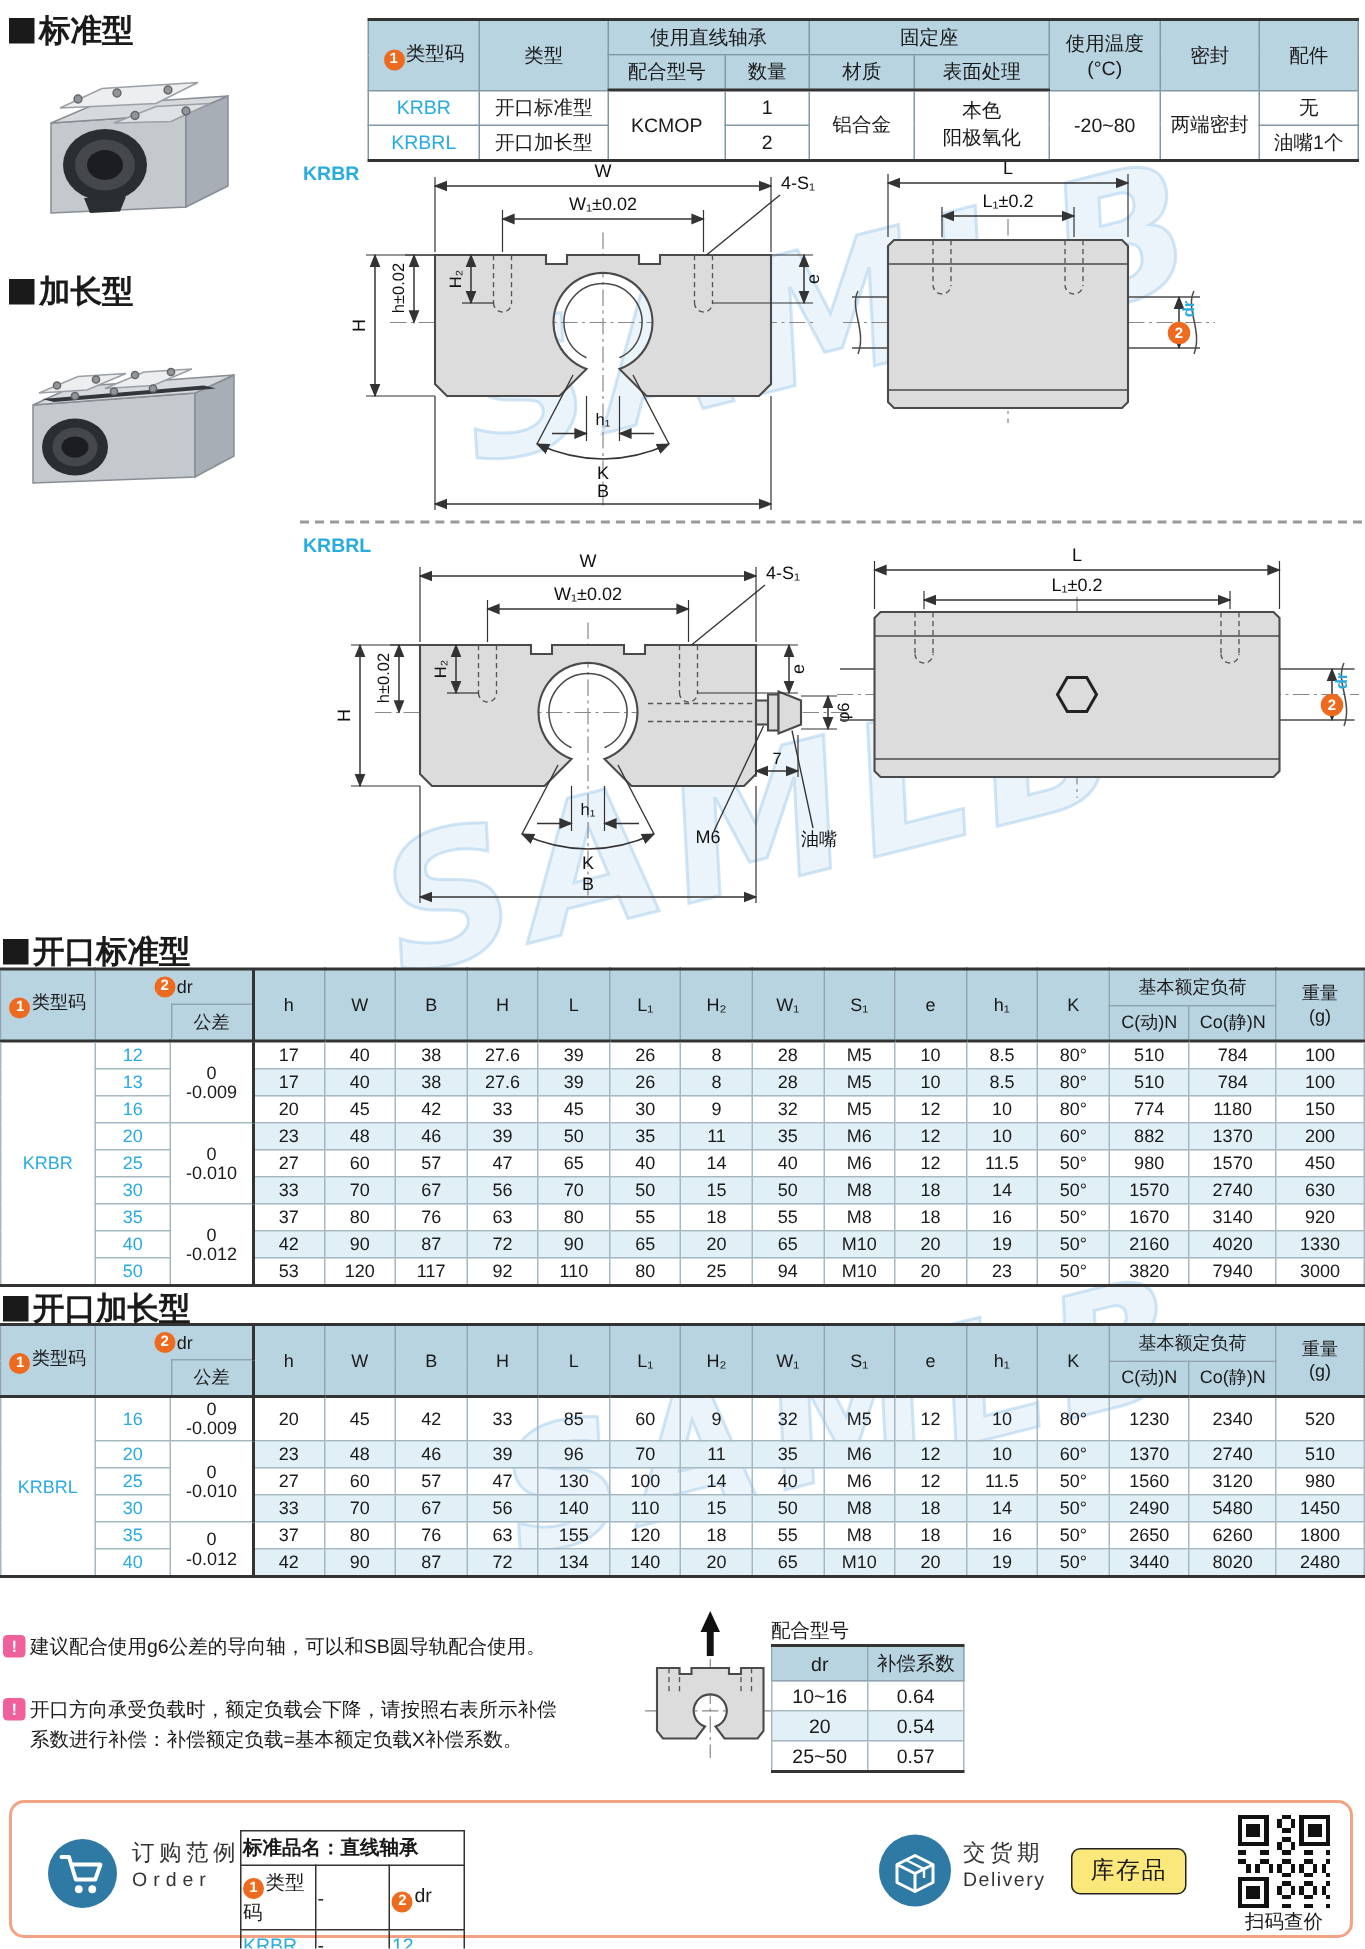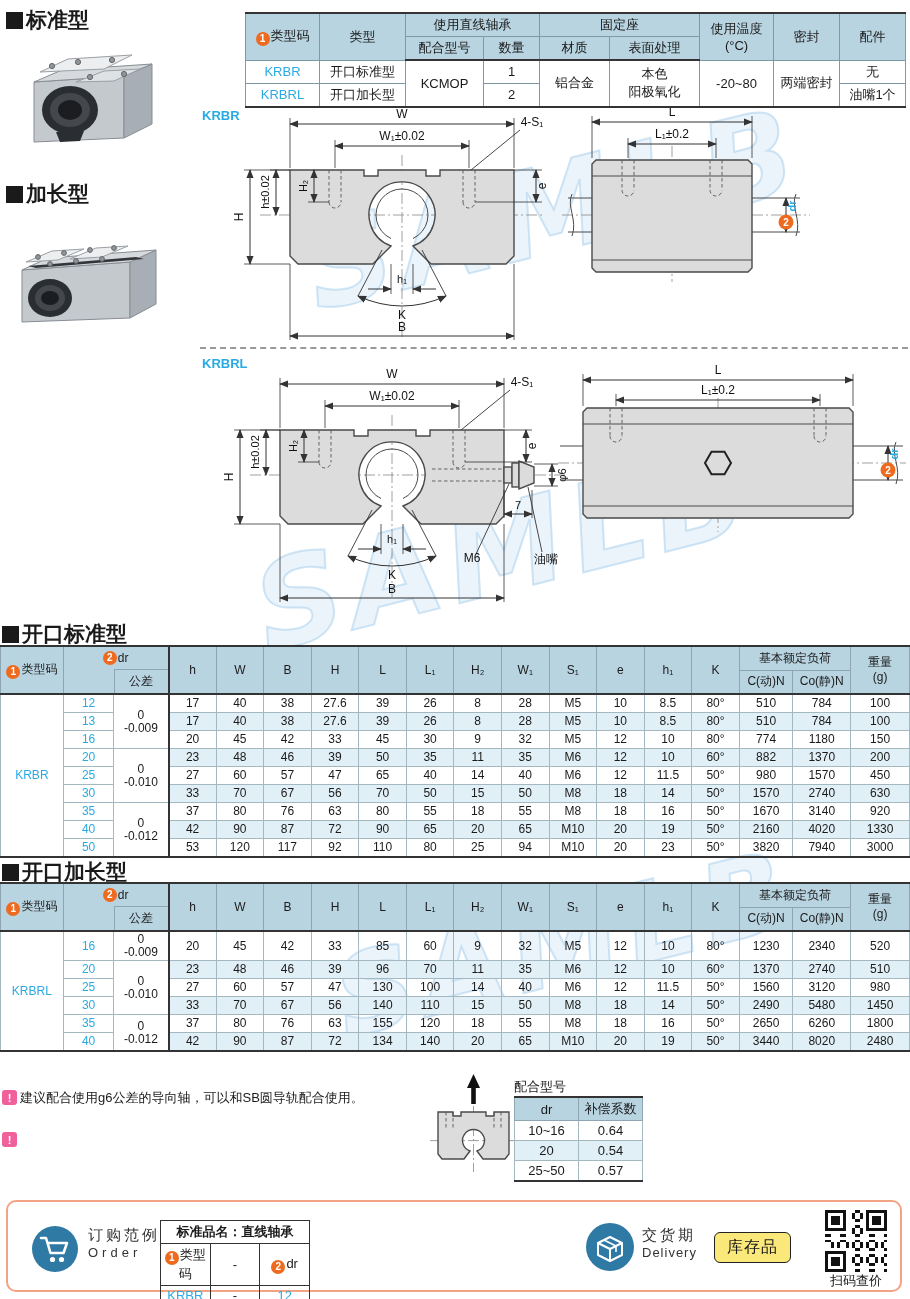--- a/index.html
+++ b/index.html
@@ -64,21 +64,21 @@
   .ctable th{background:#b9d4e1;font-weight:normal;border:1px solid #8fa6b2;padding:2px}
   .ctable td{border:1px solid #a4b8c2;text-align:center;padding:2px}
   .ctable tbody tr:nth-child(even) td{background:#e1eff7}
 
   
   .footer{position:absolute;left:6px;top:1200px;width:896px;height:92px;border:2px solid #f3a384;
           border-radius:10px;background:#fff;z-index:2}
   .ftxt-cn{font-size:15px;letter-spacing:3px;color:#333}
   .ftxt-en{font-size:13px;letter-spacing:4px;color:#333}
   .otable{border-collapse:collapse;table-layout:fixed;width:150px;font-size:13px}
-  .otable td{border:1.5px solid #333;text-align:center;padding:2px 1px}
+  .otable td{border:1.5px solid #333;padding:2px 1px}
   .stock{position:absolute;background:#fbe87b;border:1.5px solid #222;border-radius:6px;
          font-size:16px;padding:4px 12px;letter-spacing:1px}
   .qr-caption{position:absolute;font-size:13px}
 
   
   svg text{font-family:"Liberation Sans","DejaVu Sans",sans-serif}
   .body-fill{fill:#dcdcdc;stroke:#4a4a4a;stroke-width:1.4}
   .thin{stroke:#4a4a4a;stroke-width:1;fill:none}
   .cl{stroke:#888;stroke-width:.8;stroke-dasharray:11 3 2 3;fill:none}
   .dh{stroke:#555;stroke-width:.9;stroke-dasharray:3.5 2.5;fill:none}
@@ -793,20 +793,22 @@
         </tr>
       </tbody>
   </table>
 
   <div class="note" style="left:2px;top:1088px;width:420px">
     <span class="nico">!</span>
     <span>建议配合使用g6公差的导向轴，可以和SB圆导轨配合使用。</span>
   </div>
   <div class="note" style="left:2px;top:1130px;width:430px">
     <span class="nico">!</span>
+    <span>开口方向承受负载时，额定负载会下降，请按照右表所示补偿
+系数进行补偿：补偿额定负载=基本额定负载X补偿系数。</span>
   </div>
 
   <svg class="abs" style="left:424px;top:1072px;z-index:2" width="95" height="105" viewBox="0 0 95 105">
     <line class="cl" x1="49.5" y1="34" x2="49.5" y2="100"></line>
     <line class="cl" x1="6" y1="68.6" x2="92" y2="68.6"></line>
     <polygon points="43,16 56,16 49.5,2" fill="#111"></polygon>
     <rect x="47.2" y="15" width="4.6" height="17" fill="#111"></rect>
     <path class="body-fill" d="M14,40 L14,82 L18,87 L40,87 L46,79 A11 11 0 1 1 53,79 L59,87 L81,87 L85,82 L85,40 L70,40 L70,44 L62,44 L62,40 L37,40 L37,44 L29,44 L29,40 Z"></path>
     <line class="dh" x1="22" y1="40" x2="22" y2="56"></line>
       <line class="dh" x1="29" y1="40" x2="29" y2="56"></line>

